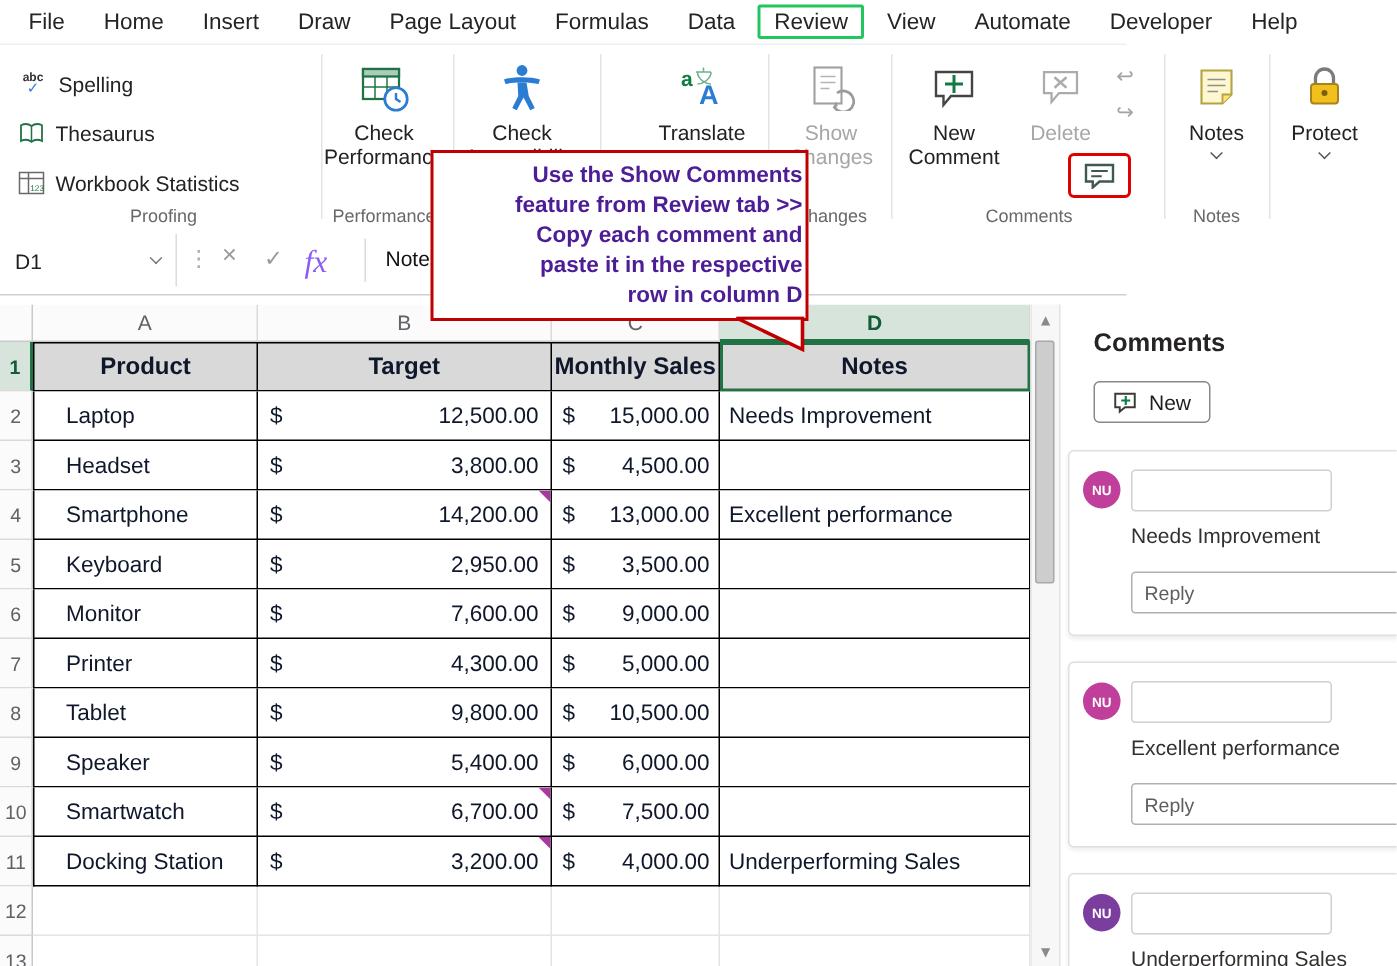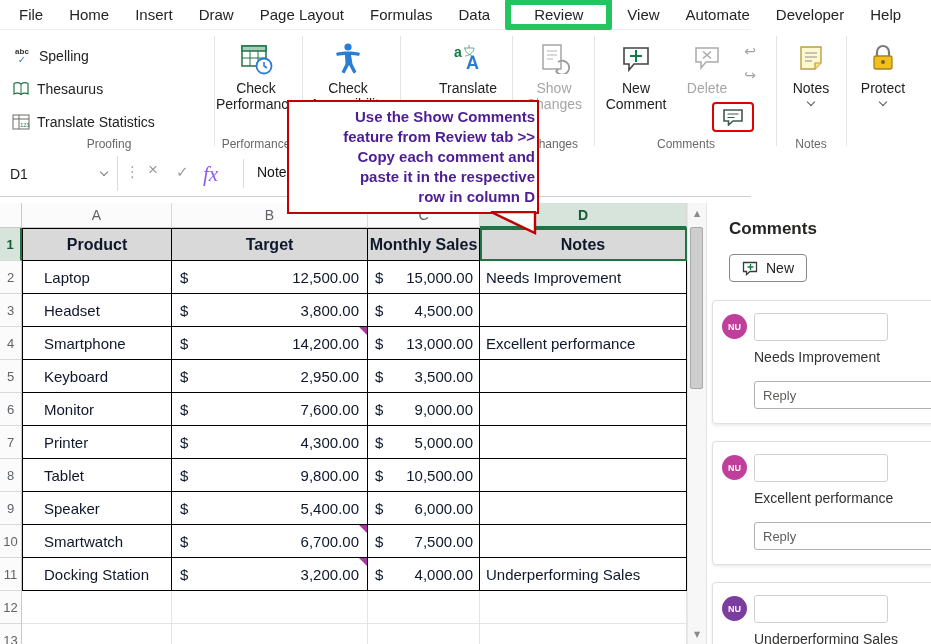--- a/index.html
+++ b/index.html
@@ -4,21 +4,21 @@
 <style>
 *{margin:0;padding:0;box-sizing:border-box}
 html,body{width:931px;height:644px;overflow:hidden;background:#fff;color:#1f1f1f;
   font-family:"Liberation Sans","DejaVu Sans",sans-serif}
 .app{position:absolute;inset:0;width:751px;height:644px}
 
 
 .tabbar{position:absolute;top:0;left:0;width:100%;height:30px;display:flex;align-items:center;
   padding-left:8px;gap:4px;background:#fff;border-bottom:1px solid #efefef}
 .tab{font-size:15px;color:#242424;padding:3px 11px;white-space:nowrap}
-.tab-annotated{border:6px solid #22c55e;border-radius:2px;padding:1px 23px}
+.tab-annotated{border:2px solid #22c55e;border-radius:2px;padding:1px 9px}
 
 
 .ribbon{position:absolute;top:30px;left:0;width:100%;height:127px;background:#fff;border-bottom:1px solid #d6d6d6}
 .grp{position:absolute;top:0;height:100%}
 .vsep{position:absolute;top:6px;height:110px;width:1px;background:#e4e4e4}
 .glabel{position:absolute;bottom:5px;left:0;width:100%;text-align:center;font-size:12px;color:#6a6866;white-space:nowrap}
 .sbtn{position:absolute;left:2px;height:28px;display:flex;align-items:center;gap:7px;font-size:14px;color:#222;
   white-space:nowrap;padding:0 4px}
 .ic-spell{display:flex;flex-direction:column;align-items:center;width:20px;line-height:8px}
 .ic-spell .abc{font-size:8px;font-weight:bold;color:#333}
@@ -139,21 +139,21 @@
           </svg>
         <span>Thesaurus</span>
       </div>
       <div class="sbtn" style="top:78px">
         <svg width="18" height="16" viewBox="0 0 18 16">
             <rect x="1" y="1" width="16" height="14" fill="#fff" stroke="#6a6a6a"></rect>
             <line x1="1" y1="5" x2="17" y2="5" stroke="#6a6a6a"></line>
             <line x1="7" y1="1" x2="7" y2="15" stroke="#6a6a6a"></line>
             <text x="8.2" y="13" font-size="5.5" fill="#217346">123</text>
           </svg>
-        <span>Translate Statistics</span>
+        <span>Workbook Statistics</span>
       </div>
       <div class="glabel">Proofing</div>
     </div>
     <div class="vsep" style="left:214px"></div>
 
     <div class="grp" style="left:212px;width:88px">
       <div class="bbtn" style="left:1px;width:86px">
         <span class="bicon">
           <svg width="34" height="34" viewBox="0 0 34 34">
               <rect x="3" y="5" width="24" height="20" fill="#fff" stroke="#217346" stroke-width="1.5"></rect>

